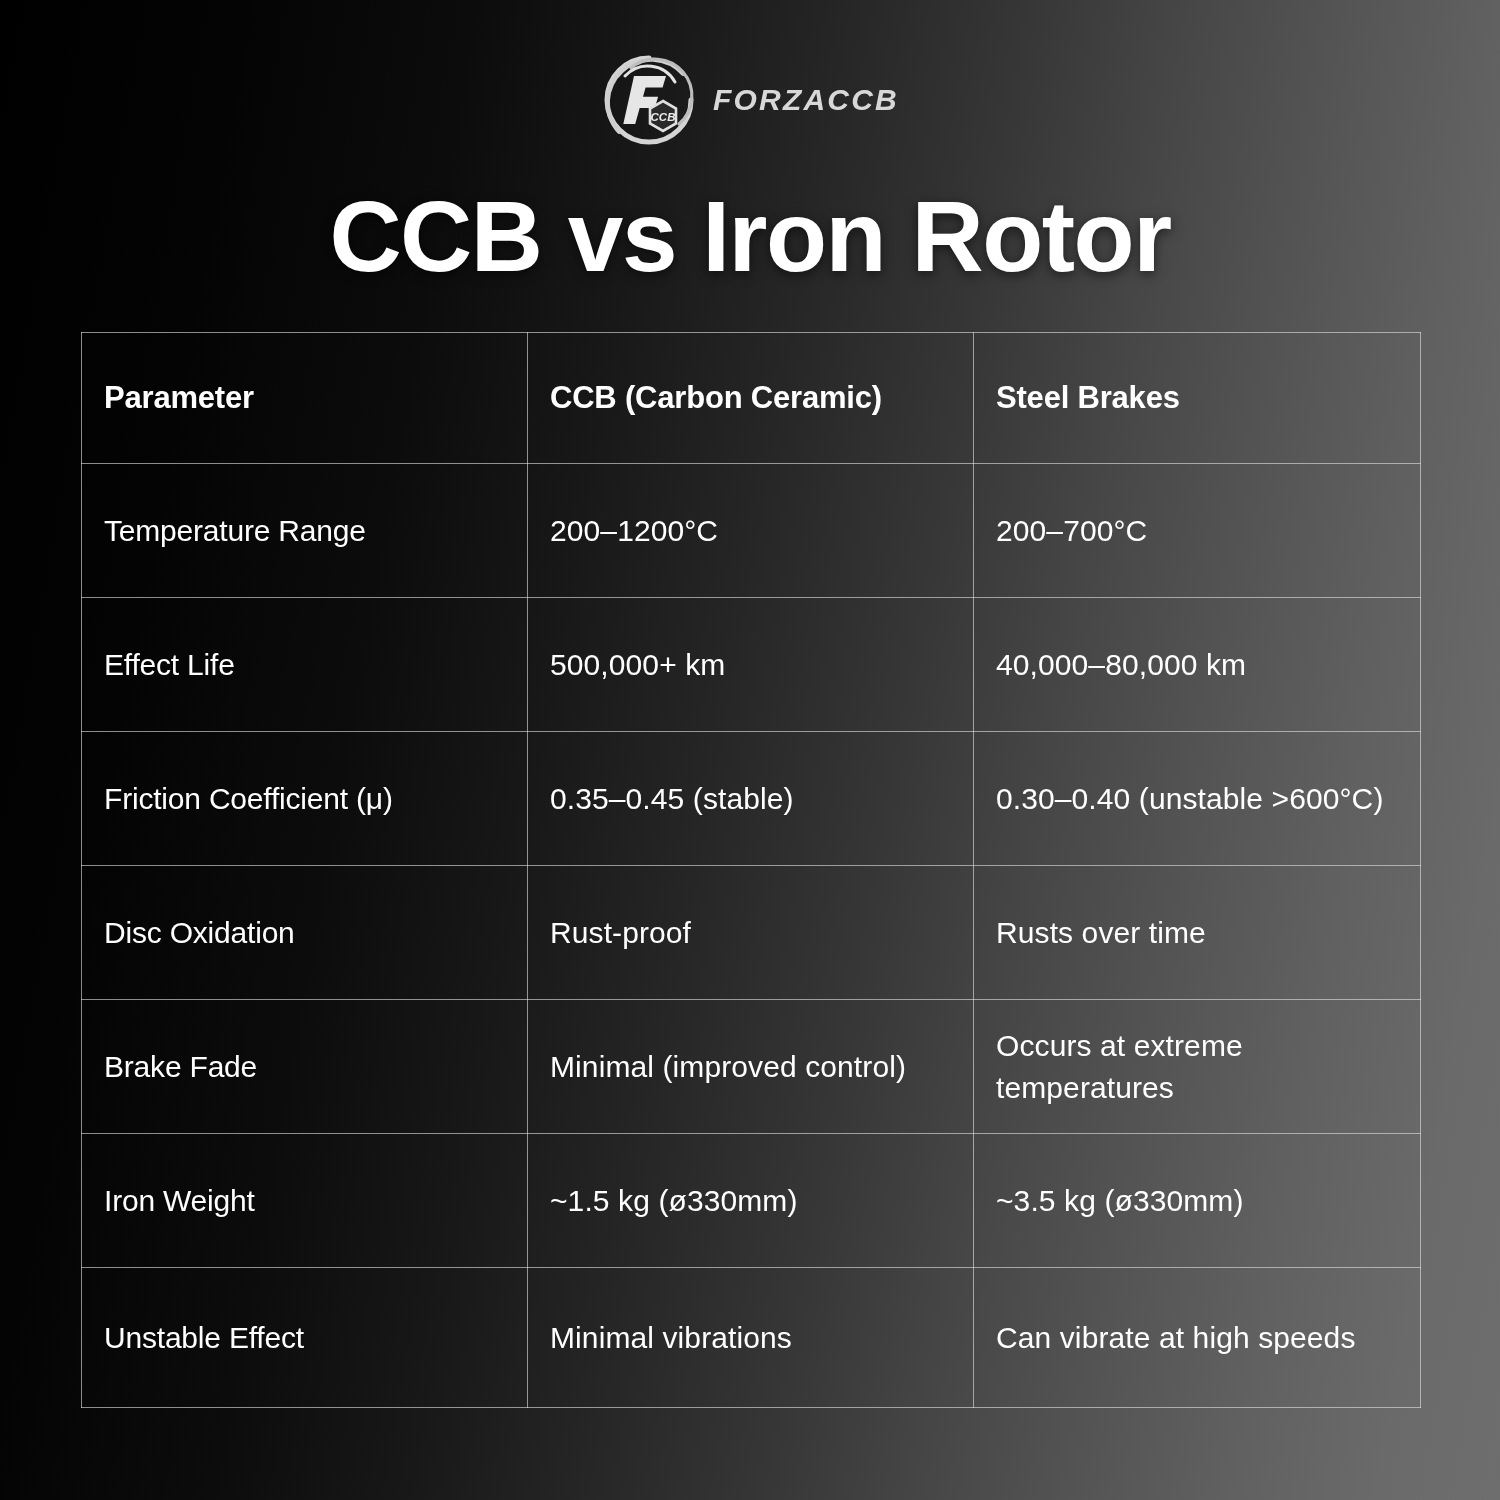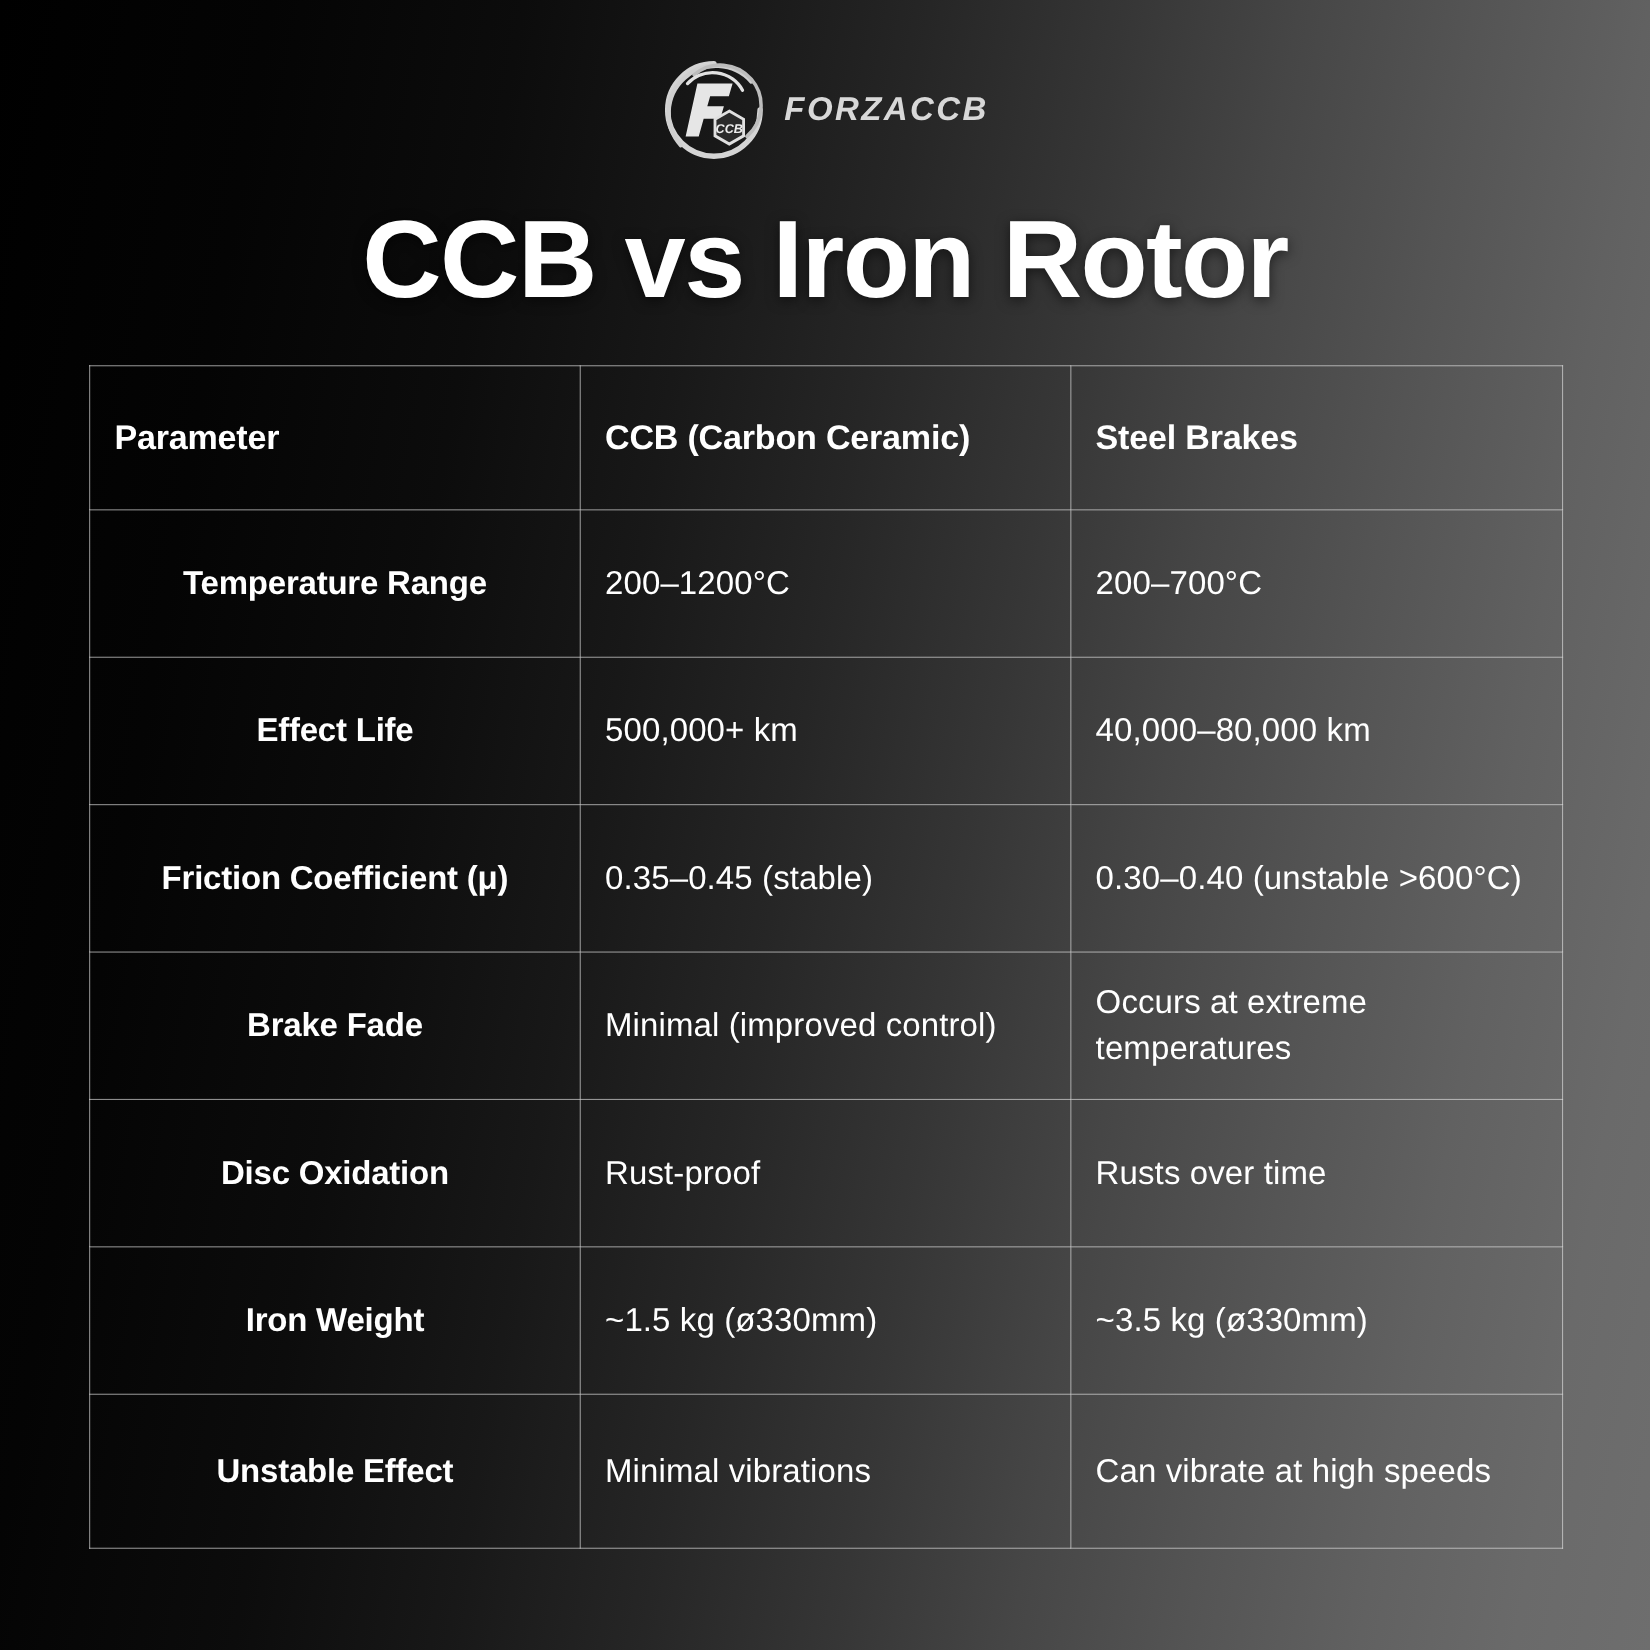--- a/index.html
+++ b/index.html
@@ -124,23 +124,22 @@
 
   table.compare tbody td {
     height: 134px;
     font-size: 30px;
     font-weight: 400;
     letter-spacing: 0.1px;
     line-height: 1.4;
   }
 
   table.compare tbody td.param {
-    font-weight: 700;
+    font-weight: 400;
     letter-spacing: -0.2px;
-    text-align: center;
   }
 
   
   table.compare tbody tr:last-child td { height: 140px; }
 </style>
 </head>
 <body>
 
 <div class="canvas">
 
@@ -198,32 +197,32 @@
           <td>40,000–80,000 km</td>
         </tr>
 
         <tr>
           <td class="param">Friction Coefficient (μ)</td>
           <td>0.35–0.45 (stable)</td>
           <td>0.30–0.40 (unstable &gt;600°C)</td>
         </tr>
 
         <tr>
+          <td class="param">Disc Oxidation</td>
+          <td>Rust-proof</td>
+          <td>Rusts over time</td>
+        </tr>
+
+        <tr>
           <td class="param">Brake Fade</td>
           <td>Minimal (improved control)</td>
           <td>Occurs at extreme temperatures</td>
         </tr>
 
         <tr>
-          <td class="param">Disc Oxidation</td>
-          <td>Rust-proof</td>
-          <td>Rusts over time</td>
-        </tr>
-
-        <tr>
           <td class="param">Iron Weight</td>
           <td>~1.5 kg (ø330mm)</td>
           <td>~3.5 kg (ø330mm)</td>
         </tr>
 
         <tr>
           <td class="param">Unstable Effect</td>
           <td>Minimal vibrations</td>
           <td>Can vibrate at high speeds</td>
         </tr>

